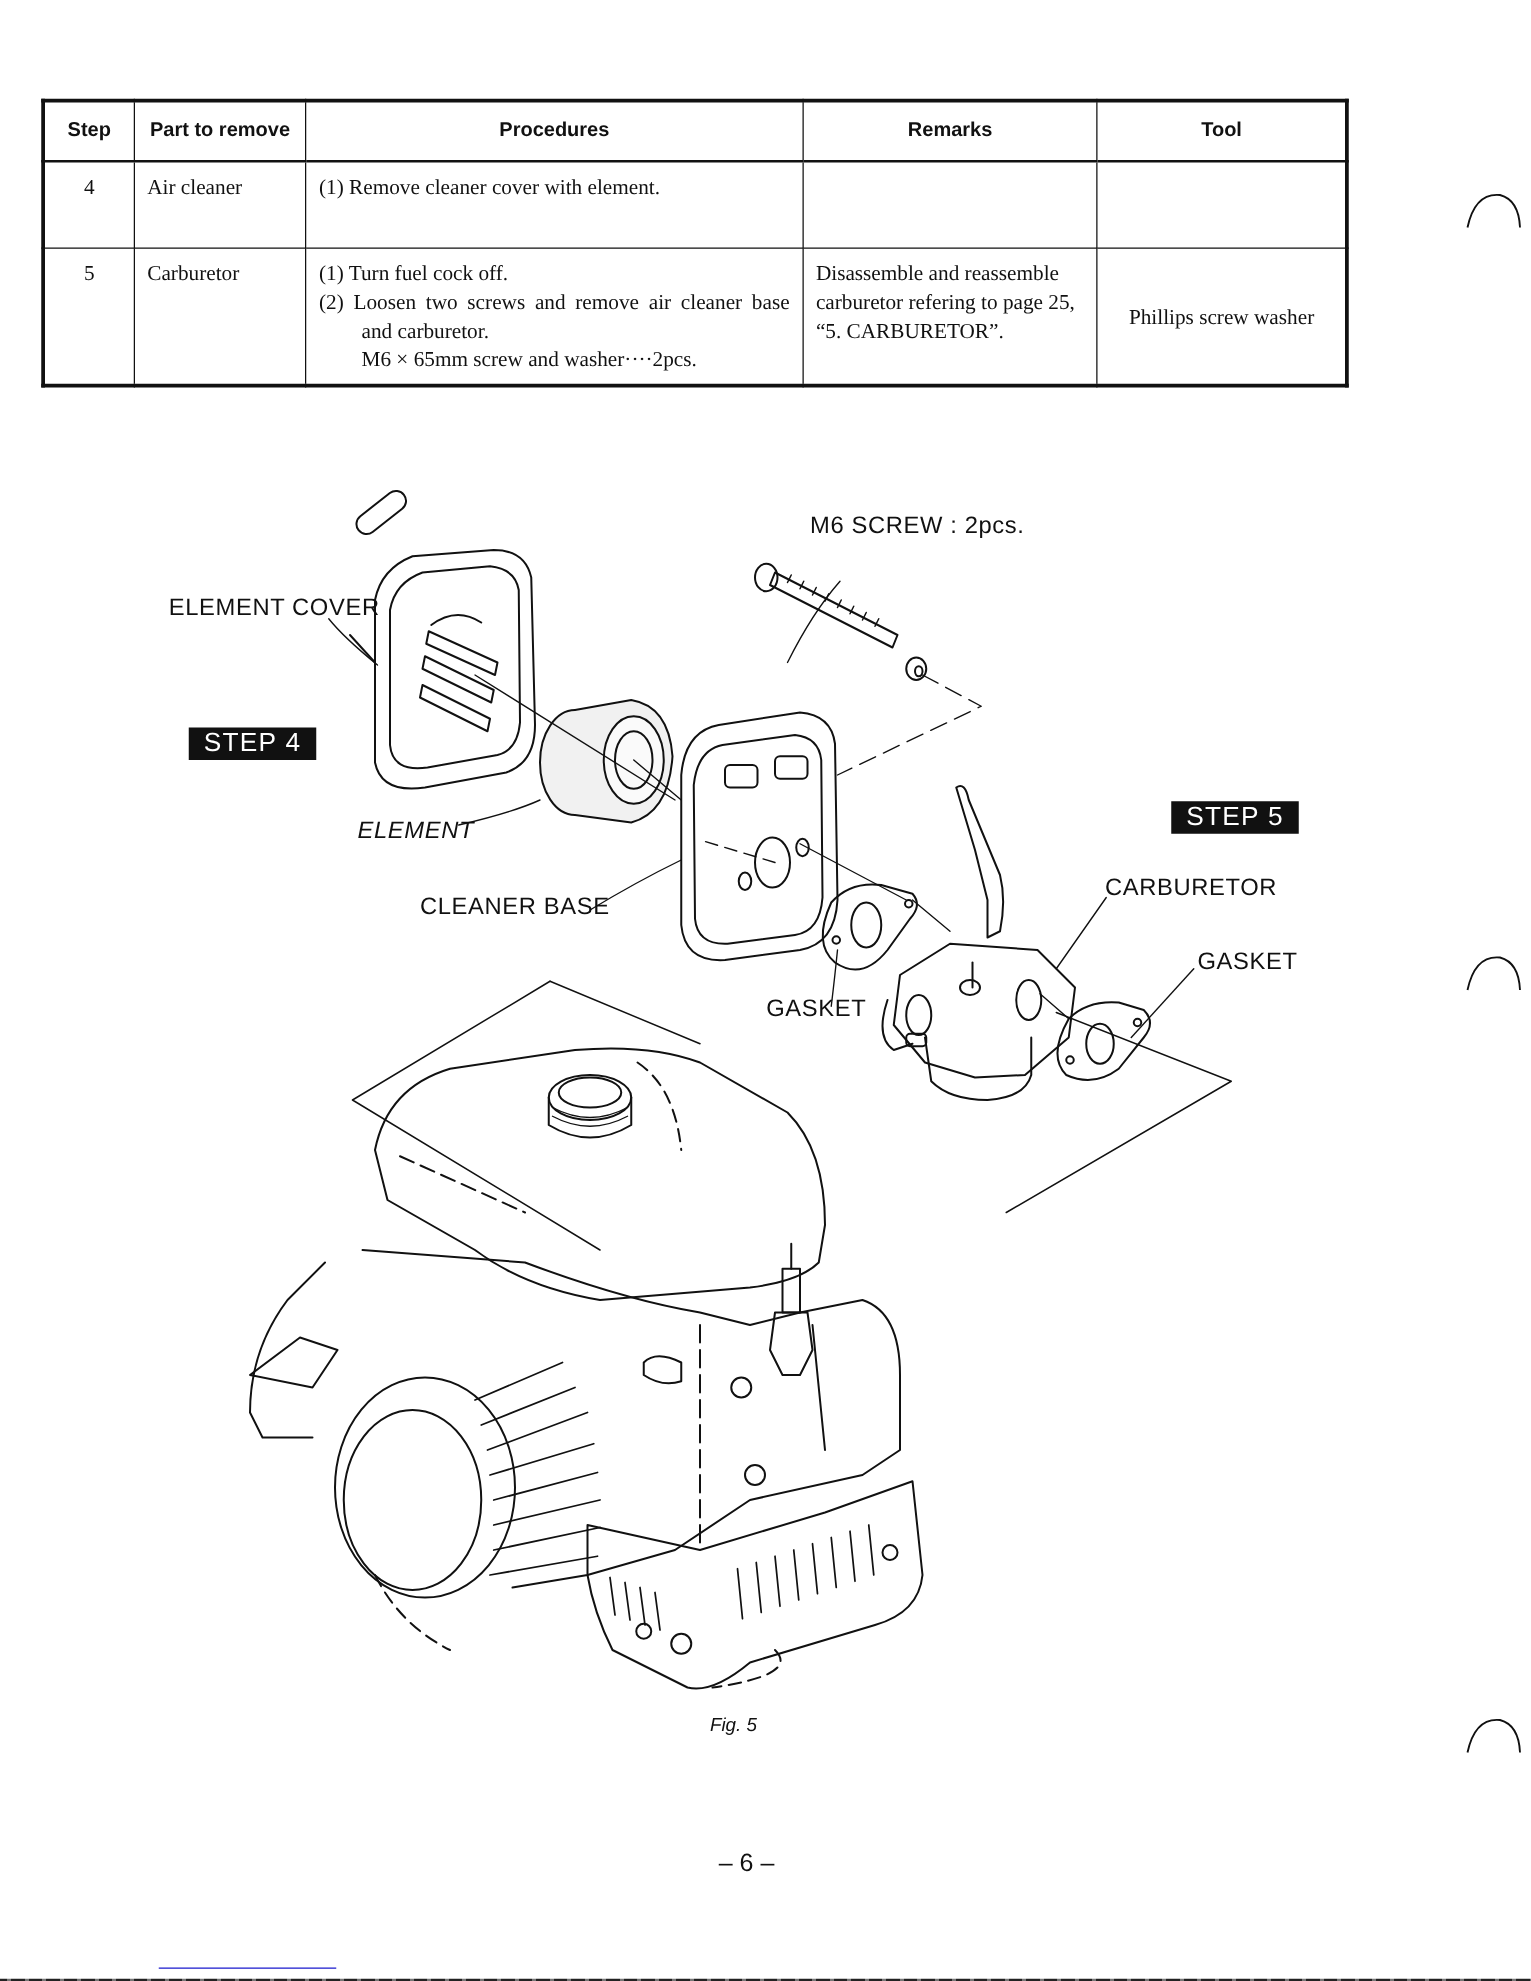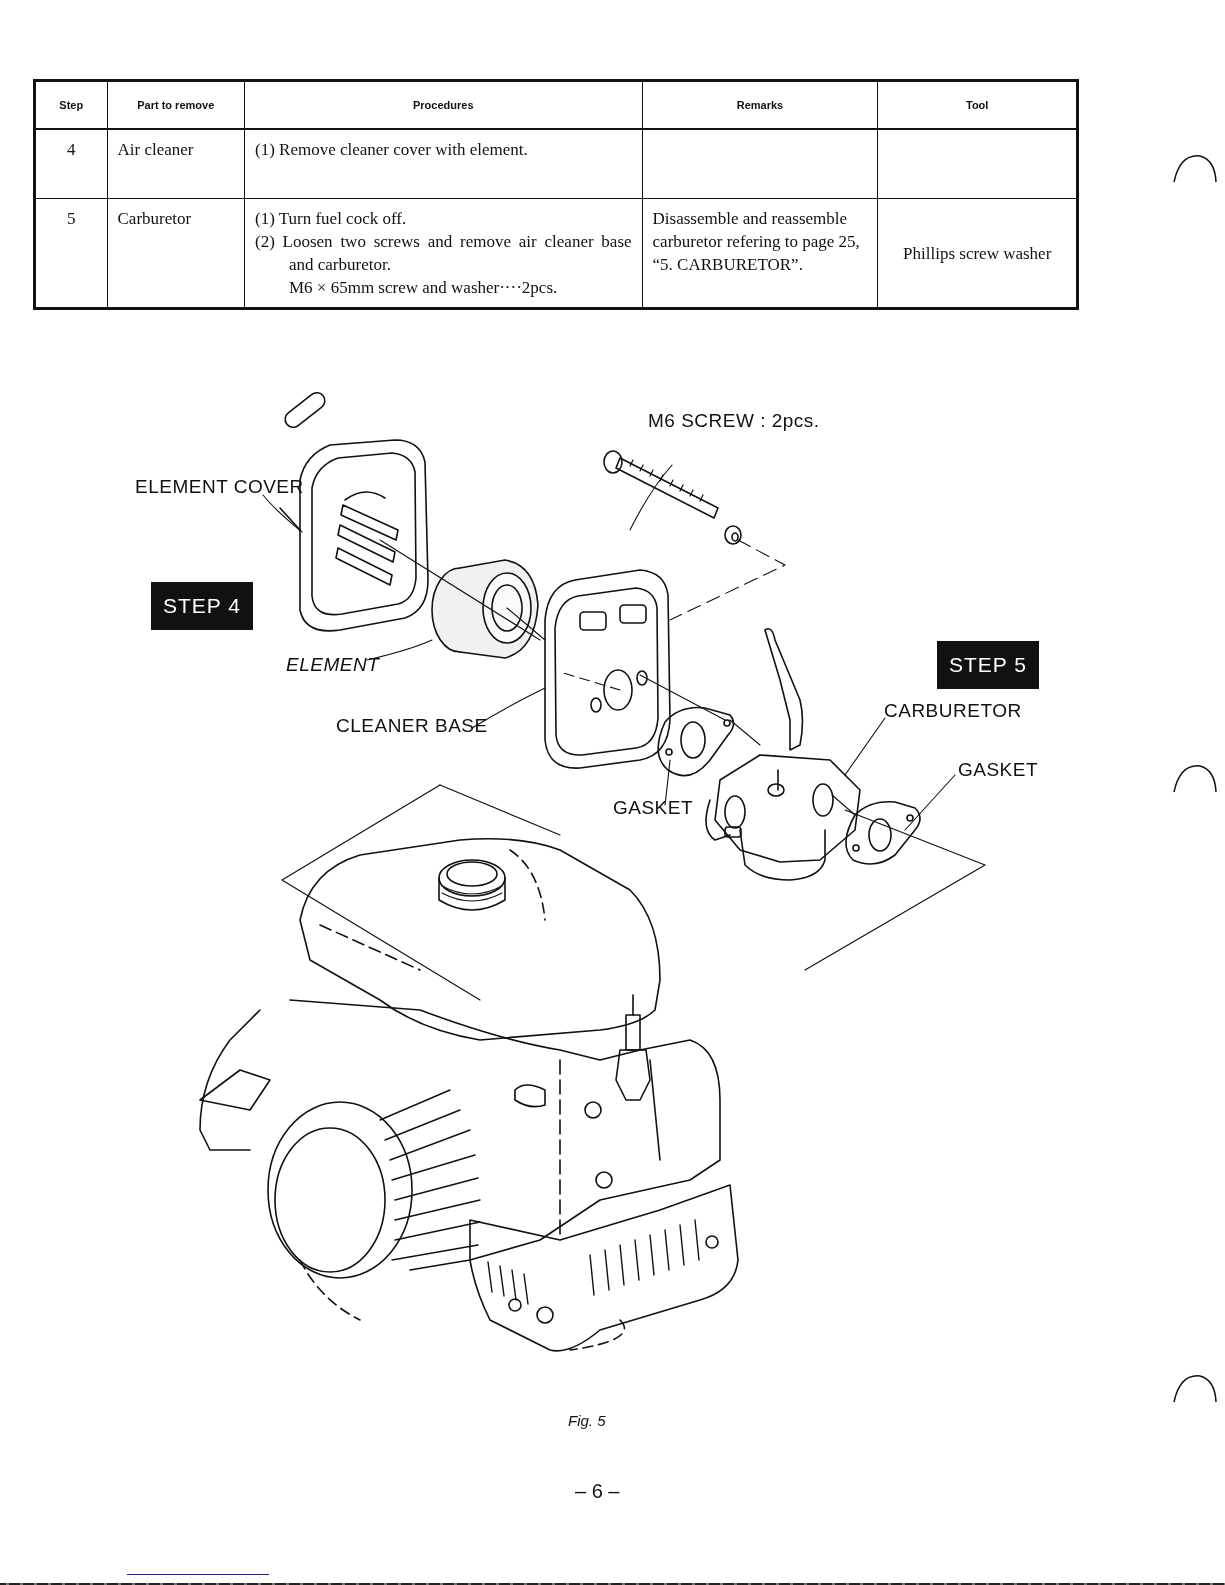--- a/index.html
+++ b/index.html
@@ -1,33 +1,33 @@
 <!DOCTYPE html>
 <html><head>
   <meta charset="utf-8">
   <style>
     html, body { margin: 0; padding: 0; background: #ffffff; }
     body { width: 1225px; height: 1585px; position: relative; overflow: hidden; font-family: "Liberation Serif", serif; color: #111; }
     .proc-table { position: absolute; left: 33px; top: 79px; width: 1046px; border-collapse: collapse; border: 3px solid #111; }
     .proc-table th, .proc-table td { border: 1.5px solid #111; vertical-align: top; }
-    .proc-table th { font-family: "Liberation Sans", sans-serif; font-weight: bold; font-size: 11px; height: 44px; vertical-align: middle; text-align: center; border-bottom: 2.5px solid #111; }
+    .proc-table th { font-family: "Liberation Sans", sans-serif; font-weight: bold; font-size: 16px; height: 44px; vertical-align: middle; text-align: center; border-bottom: 2.5px solid #111; }
     .proc-table td { font-size: 17px; line-height: 23px; padding: 8px 10px; }
     .proc-table tr.r4 td { height: 52px; }
     .proc-table tr.r5 td { height: 90px; }
     .col-step { width: 52px; text-align: center; }
     .col-part { width: 118px; }
     .col-proc { width: 385px; }
     .col-rem { width: 218px; margin-top: 28px; }
     .col-tool { width: 182px; }
     .proc-line { display: block; padding-left: 34px; text-indent: -34px; text-align: justify; }
     .proc-sub { display: block; padding-left: 34px; }
     .tool-cell { vertical-align: middle !important; text-align: center; }
     .label { position: absolute; font-family: "Liberation Sans", sans-serif; font-size: 19px; letter-spacing: 0.5px; color: #111; white-space: nowrap; }
-    .step-badge { position: absolute; background: #111; color: #fff; font-family: "Liberation Sans", sans-serif; font-size: 21px; letter-spacing: 1px; padding: 11px 12px; line-height: 26px; }
-    .fig-caption { position: absolute; left: 568px; top: 1372px; font-family: "Liberation Sans", sans-serif; font-style: italic; font-size: 15px; margin-top: 40px; }
+    .step-badge { position: absolute; background: #111; color: #fff; font-family: "Liberation Sans", sans-serif; font-size: 21px; letter-spacing: 1px; padding: 0 12px; line-height: 26px; }
+    .fig-caption { position: absolute; left: 568px; top: 1372px; font-family: "Liberation Sans", sans-serif; font-style: italic; font-size: 15px; }
     .page-number { position: absolute; left: 575px; top: 1480px; font-family: "Liberation Sans", sans-serif; font-size: 20px; }
     svg.diagram { position: absolute; left: 0; top: 0; }
     .margin-arc { position: absolute; }
     .link-line { position: absolute; left: 127px; top: 1574px; width: 142px; height: 1px; background: #1a1acd; }
     .bottom-strip { position: absolute; left: 0; top: 1583px; width: 1225px; height: 2px; background: repeating-linear-gradient(90deg, #222 0 6px, #777 6px 9px, #222 9px 14px); }
   </style>
 </head>
 <body>
 
 <table class="proc-table">

